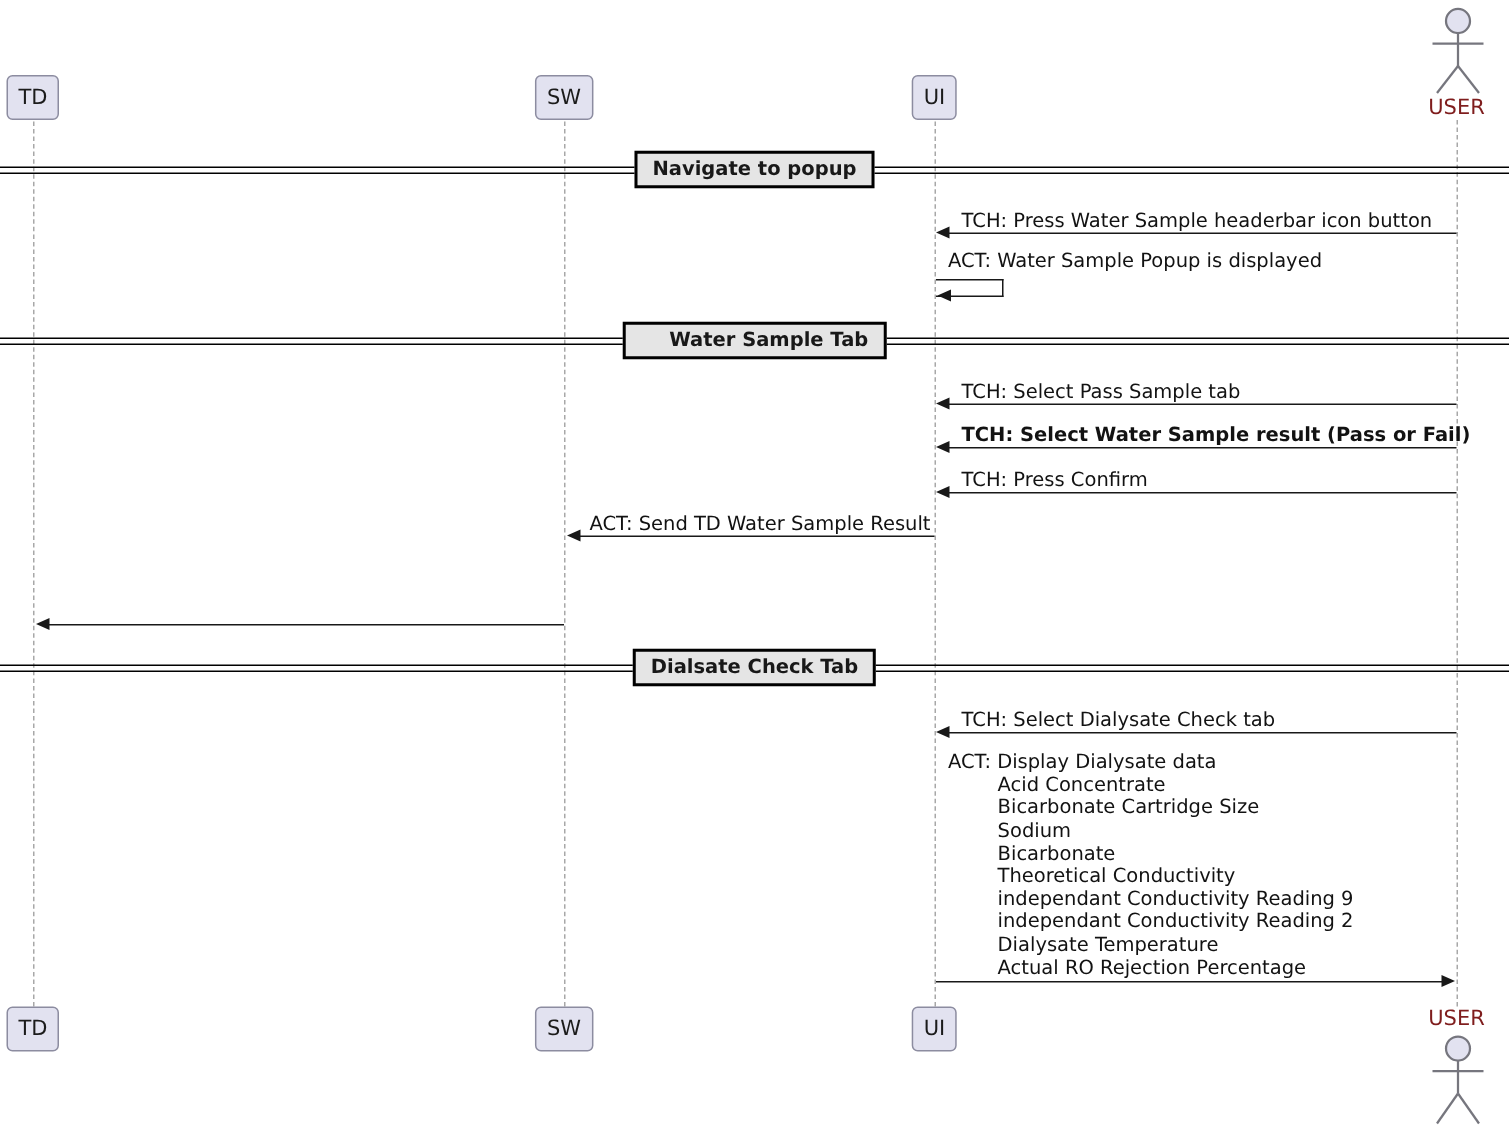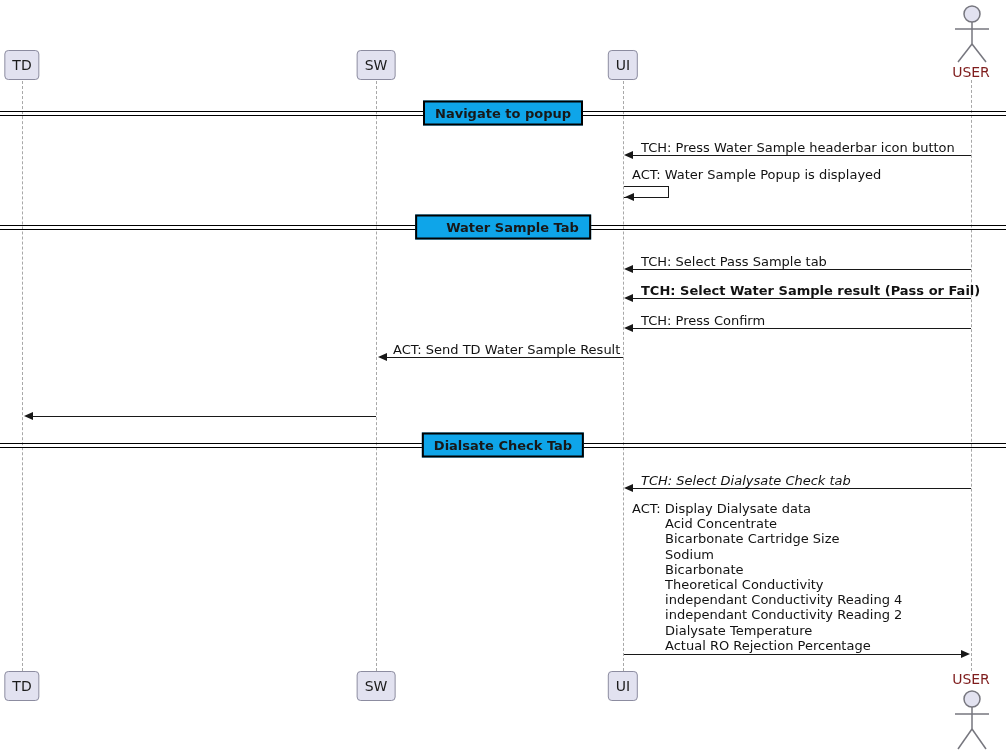--- a/index.html
+++ b/index.html
@@ -37,21 +37,21 @@
   }
   .actor-svg{position:absolute;}
   .divider-rule{
     position:absolute;left:0;right:0;height:3px;
     border-top:1px solid #000;
     border-bottom:1px solid #000;
   }
   .divider-box{
     position:absolute;left:50%;
     transform:translate(-50%,-50%);
-    background:#0ea5e9;
+    background:#e5e5e5;
     border:2px solid #000;
     padding:3px 10px;
     font-size:13px;
     font-weight:bold;
     white-space:nowrap;
   }
   .msg-line{
     position:absolute;height:0;
     border-top:1px solid #181818;
   }
@@ -111,31 +111,31 @@
   <div class="msg-line" style="left:632px;top:328px;width:339px;"></div>
   <div class="ah ah-left" style="left:624px;top:324px;"></div>
 
   <div class="msg-label" style="left:393px;top:342px;">ACT: Send TD Water Sample Result</div>
   <div class="msg-line" style="left:386px;top:357px;width:237px;"></div>
   <div class="ah ah-left" style="left:378px;top:353px;"></div>
 
   <div class="msg-line" style="left:32px;top:416px;width:344px;"></div>
   <div class="ah ah-left" style="left:24px;top:412px;"></div>
 
-  <div class="msg-label" style="left:641px;top:473px;font-style:italic;">TCH: Select Dialysate Check tab</div>
+  <div class="msg-label" style="left:641px;top:473px;">TCH: Select Dialysate Check tab</div>
   <div class="msg-line" style="left:632px;top:488px;width:339px;"></div>
   <div class="ah ah-left" style="left:624px;top:484px;"></div>
 
   <div class="msg-label" style="left:632px;top:501px;">ACT: Display Dialysate data
         Acid Concentrate
         Bicarbonate Cartridge Size
         Sodium
         Bicarbonate
         Theoretical Conductivity
-        independant Conductivity Reading 4
+        independant Conductivity Reading 9
         independant Conductivity Reading 2
         Dialysate Temperature
         Actual RO Rejection Percentage</div>
   <div class="msg-line" style="left:624px;top:654px;width:338px;"></div>
   <div class="ah ah-right" style="left:961px;top:650px;"></div>
 
   <div class="participant" style="left:22px;top:50px;">TD</div>
   <div class="participant" style="left:376px;top:50px;">SW</div>
   <div class="participant" style="left:623px;top:50px;">UI</div>
 

